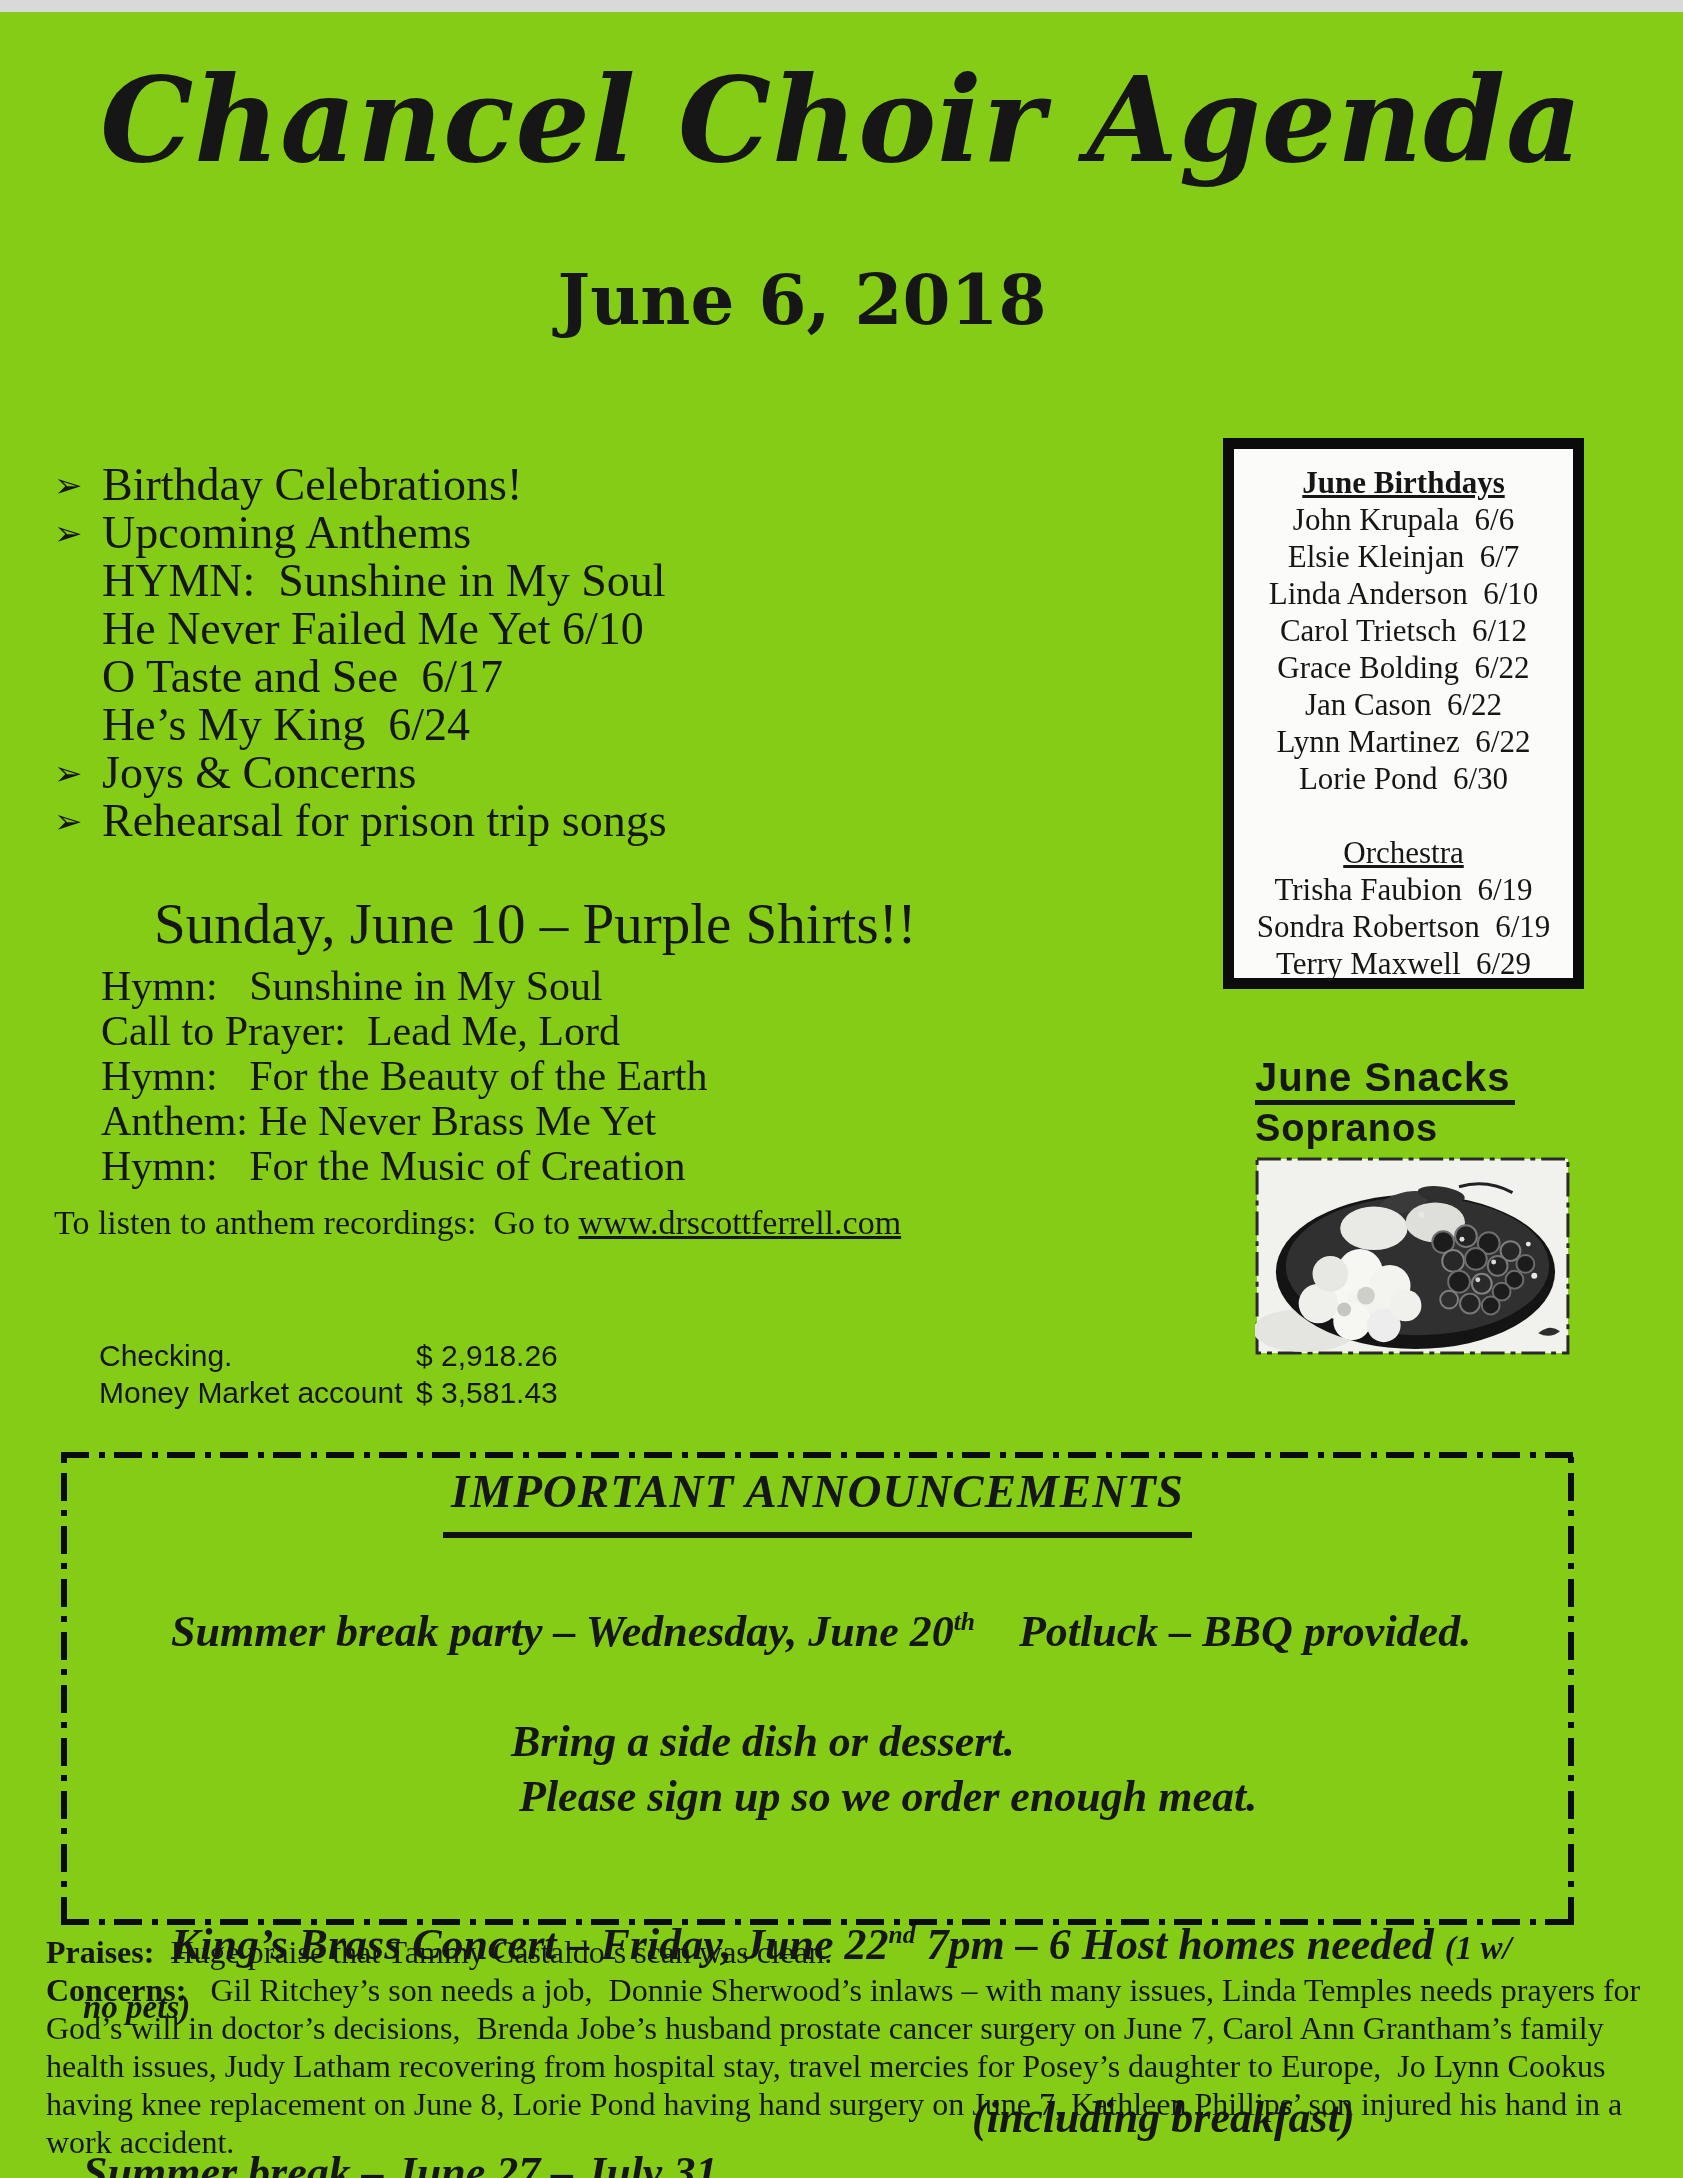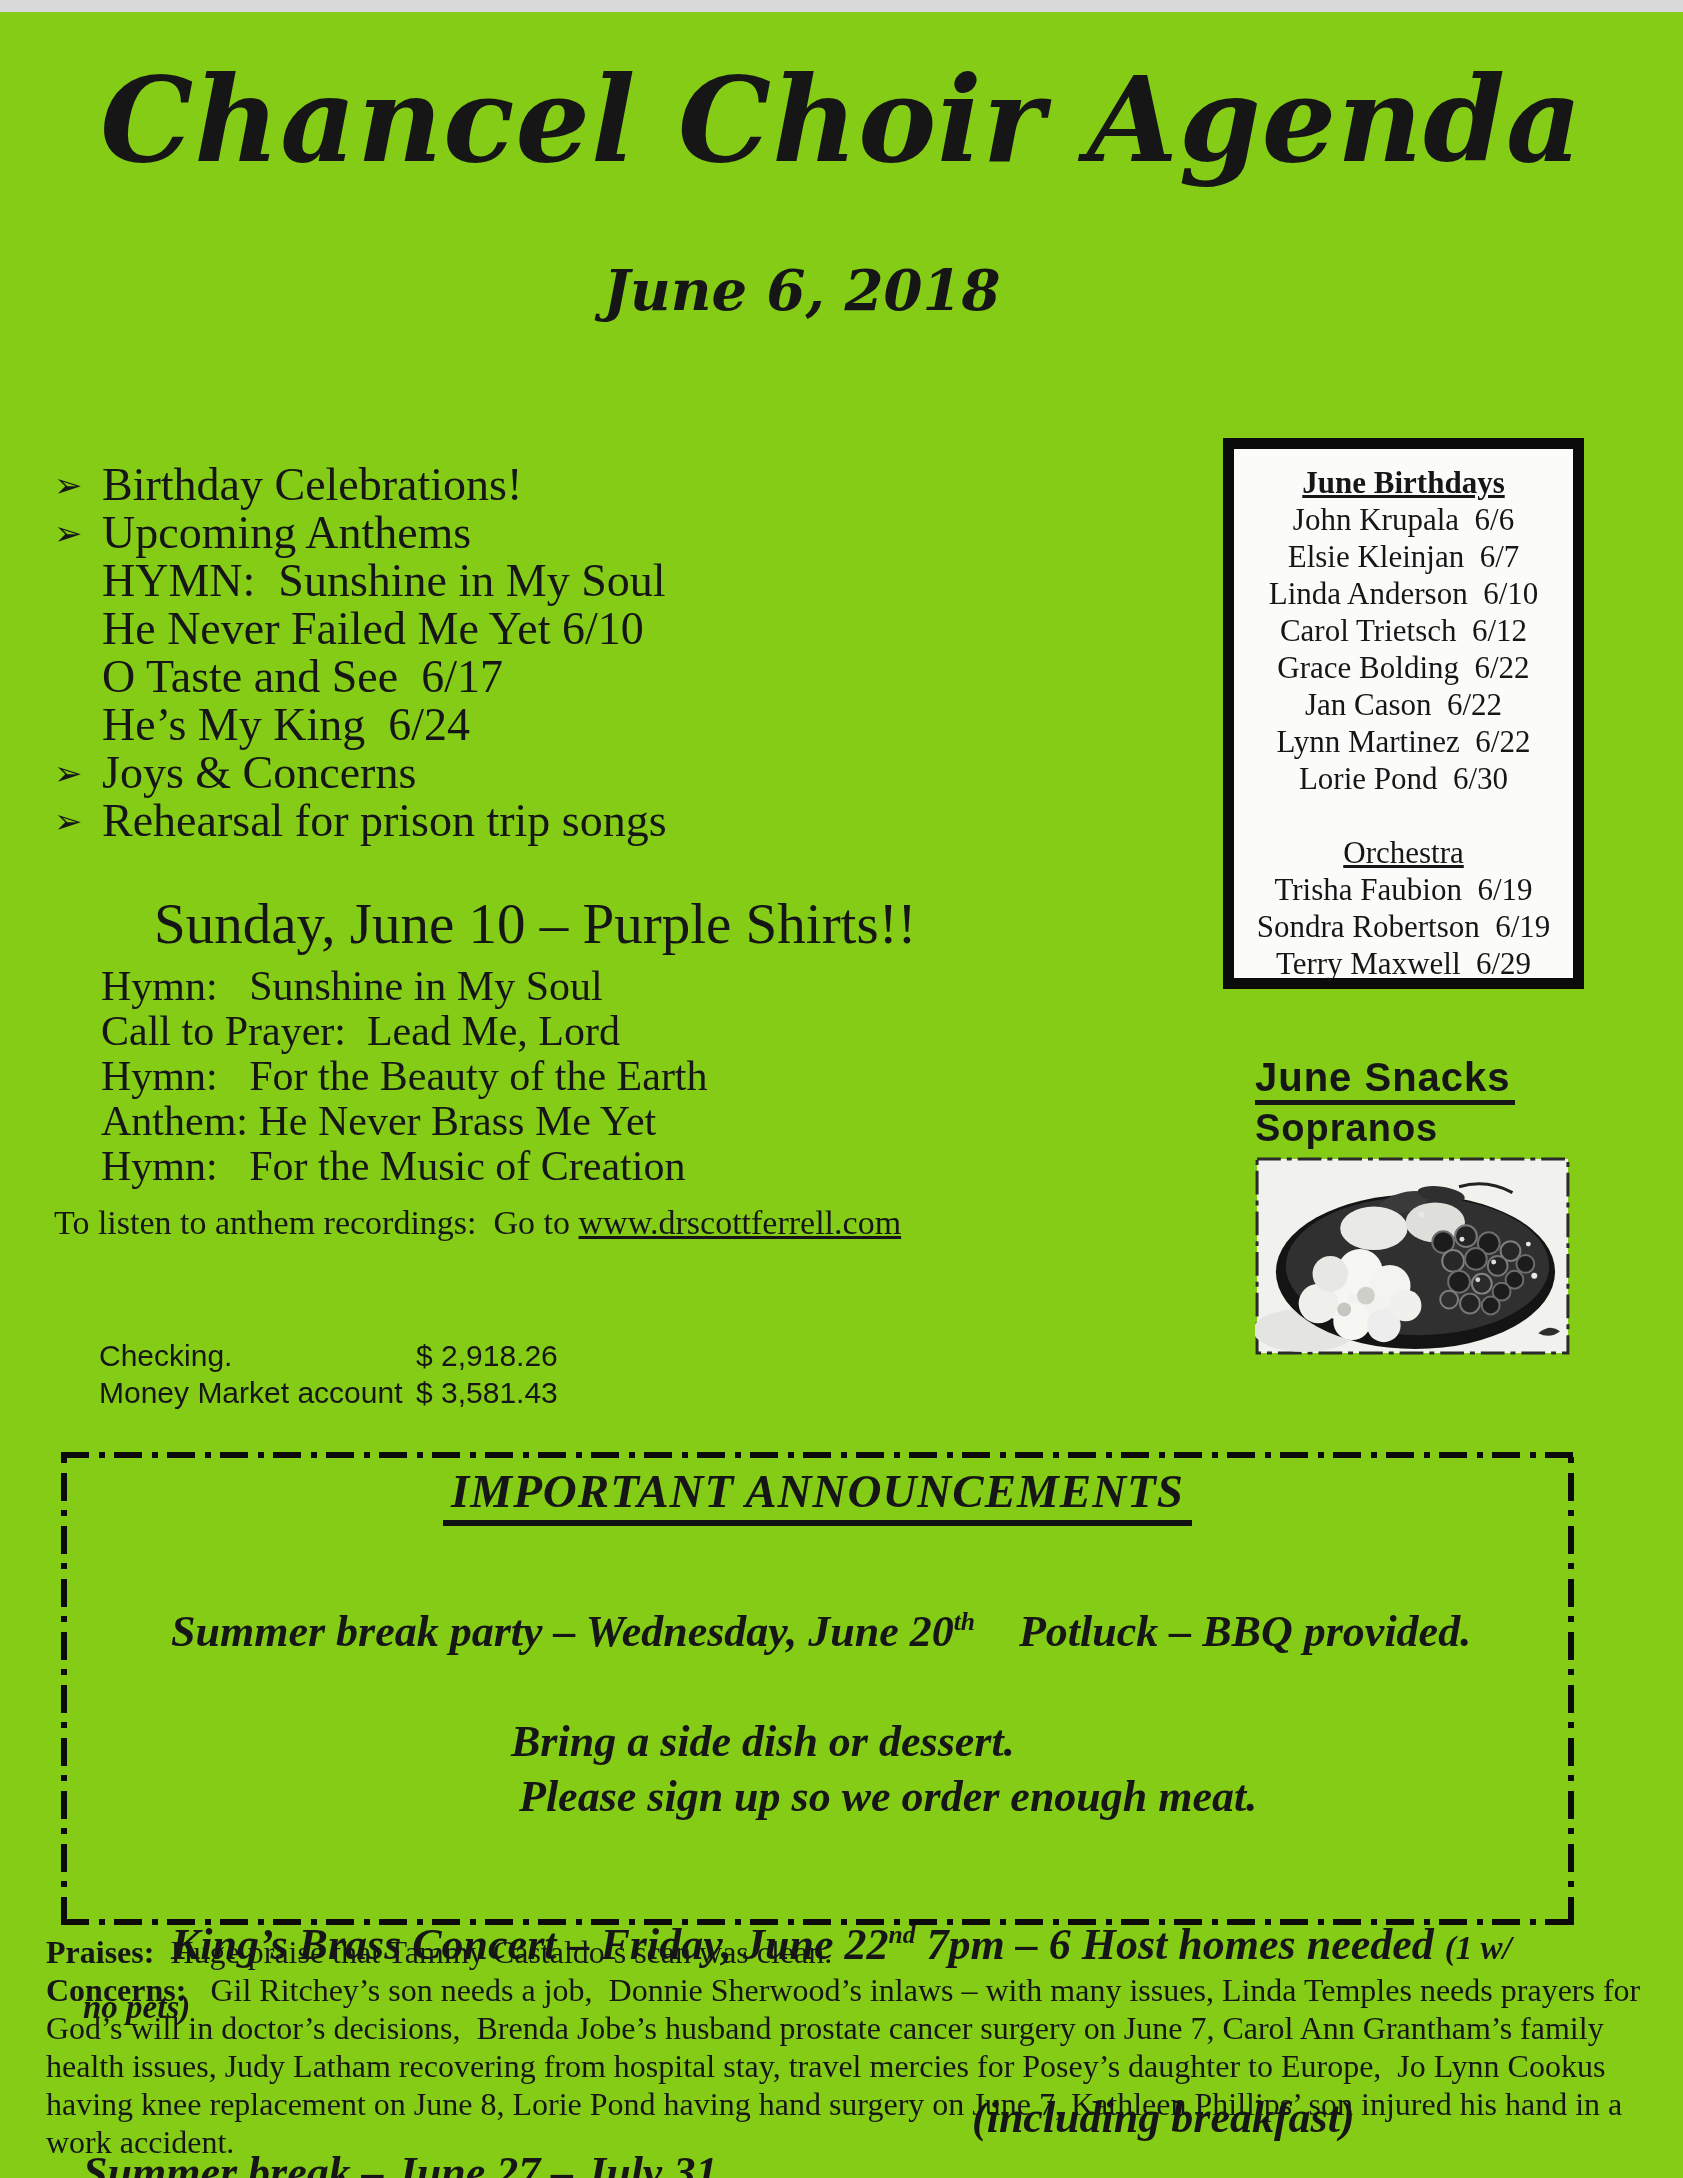--- a/index.html
+++ b/index.html
@@ -12,22 +12,22 @@
 
   
   .doc-title{
     position:absolute;top:18px;left:0;width:100%;text-align:center;
     font-family:"DejaVu Serif",serif;font-style:italic;font-weight:bold;
     font-size:117px;line-height:1.55;letter-spacing:1px;white-space:nowrap;
   }
   .doc-date{
     position:absolute;top:236px;left:0;width:100%;text-align:center;
     box-sizing:border-box;padding-right:79px;
-    font-family:"DejaVu Serif",serif;font-style:italic;font-weight:bold;
-    font-size:56px;line-height:1.5;white-space:nowrap;
+    font-family:"DejaVu Serif",serif;font-weight:bold;
+    font-size:69px;line-height:1.5;white-space:nowrap;
   }
 
   
   .agenda{position:absolute;left:54px;top:449px;font-size:46px;line-height:48px;}
   .agenda-row{display:flex;}
   .bullet-cell{flex:0 0 48px;width:48px;font-family:"DejaVu Sans",sans-serif;font-size:34px;line-height:48px;}
 
   
   .sunday{position:absolute;left:101px;top:879px;}
   .sunday-heading{font-size:57px;line-height:65px;margin:0 0 8px 53px;white-space:nowrap;}
@@ -59,21 +59,21 @@
 
   
   .announce{position:absolute;left:61px;top:1440px;width:1513px;height:473px;box-sizing:border-box;}
   .edge-h{position:absolute;left:0;right:0;height:6px;
     background:repeating-linear-gradient(90deg,#0b0b0b 0 28px,transparent 28px 38px,#0b0b0b 38px 44px,transparent 44px 53px);}
   .edge-v{position:absolute;top:0;bottom:0;width:6px;
     background:repeating-linear-gradient(0deg,#0b0b0b 0 28px,transparent 28px 38px,#0b0b0b 38px 44px,transparent 44px 53px);}
   .edge-top{top:0;} .edge-bottom{bottom:0;} .edge-left{left:0;} .edge-right{right:0;}
   .announce-content{padding:12px 22px 0 22px;font-style:italic;font-weight:bold;}
   .ann-title{text-align:center;font-size:47px;line-height:55px;}
-  .ann-title span{border-bottom:6px solid #111;padding:0 8px 3px 8px;letter-spacing:1px;}
+  .ann-title span{border-bottom:6px solid #111;padding:0 8px 15px 8px;letter-spacing:1px;}
   .ann-line{font-size:44px;line-height:55px;}
   .ann-party1{margin-top:30px;}
   .ann-party2{margin-left:436px;}
   .ann-party3{margin-left:428px;}
   .ann-brass{margin-top:38px;}
   .ann-note{font-size:33px;}
   .ann-breakfast{margin-left:889px;}
   sup{font-size:58%;vertical-align:super;line-height:0;}
 
   

